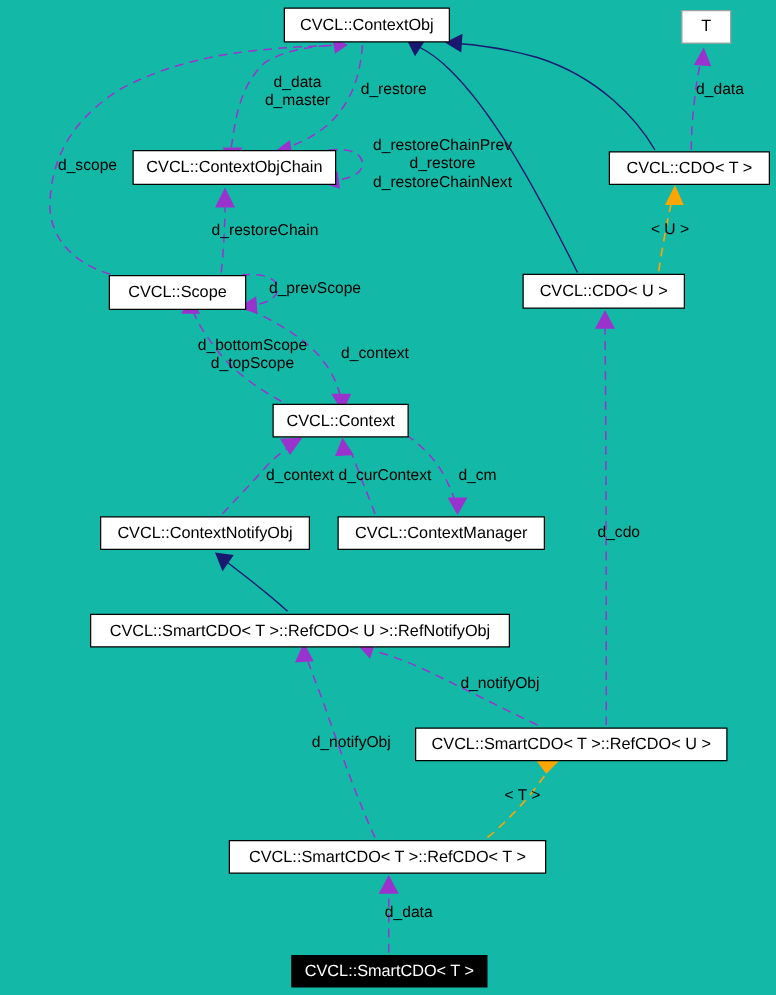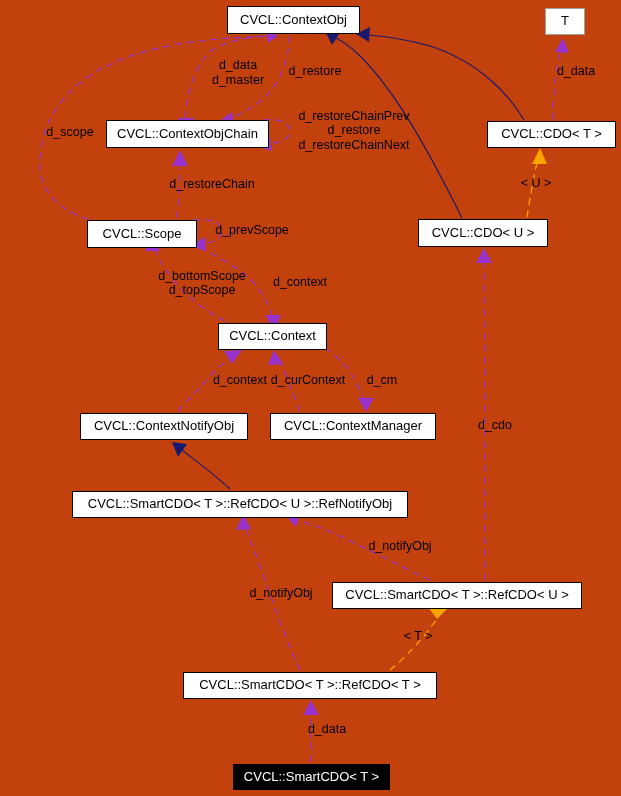--- a/index.html
+++ b/index.html
@@ -7,21 +7,21 @@
     padding: 0;
     background: #ffffff;
   }
   body {
     font-family: "Liberation Sans", sans-serif;
   }
   #diagram-root {
     position: relative;
     width: 621px;
     height: 796px;
-    background: #c2410c;
+    background: #14b8a6;
     overflow: hidden;
   }
   svg#graph {
     position: absolute;
     left: 0;
     top: 0;
     width: 621px;
     height: 796px;
     display: block;
   }

